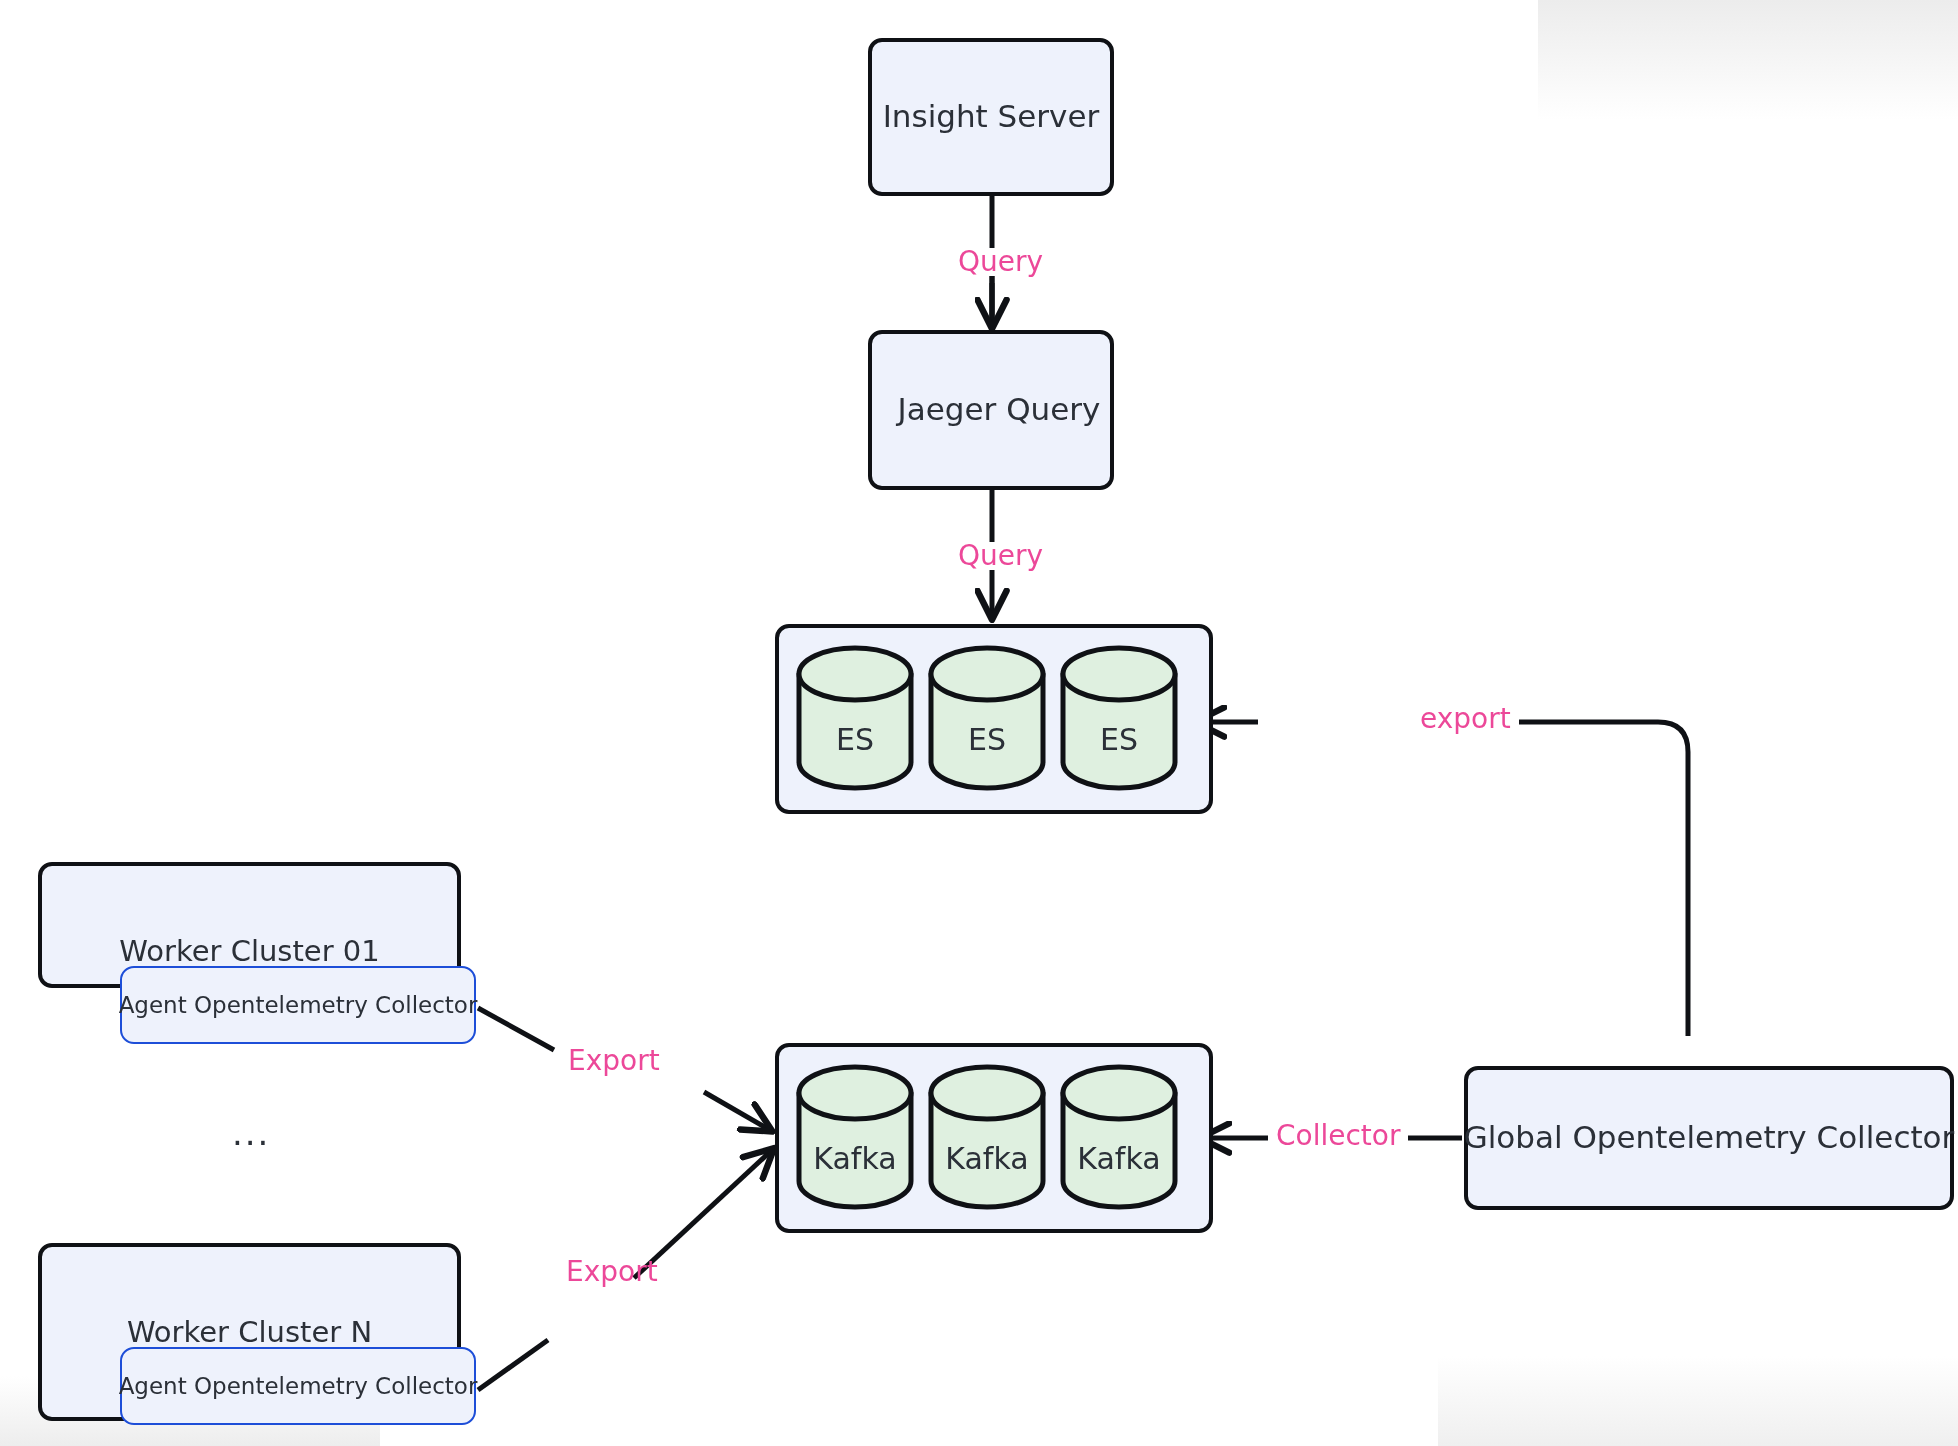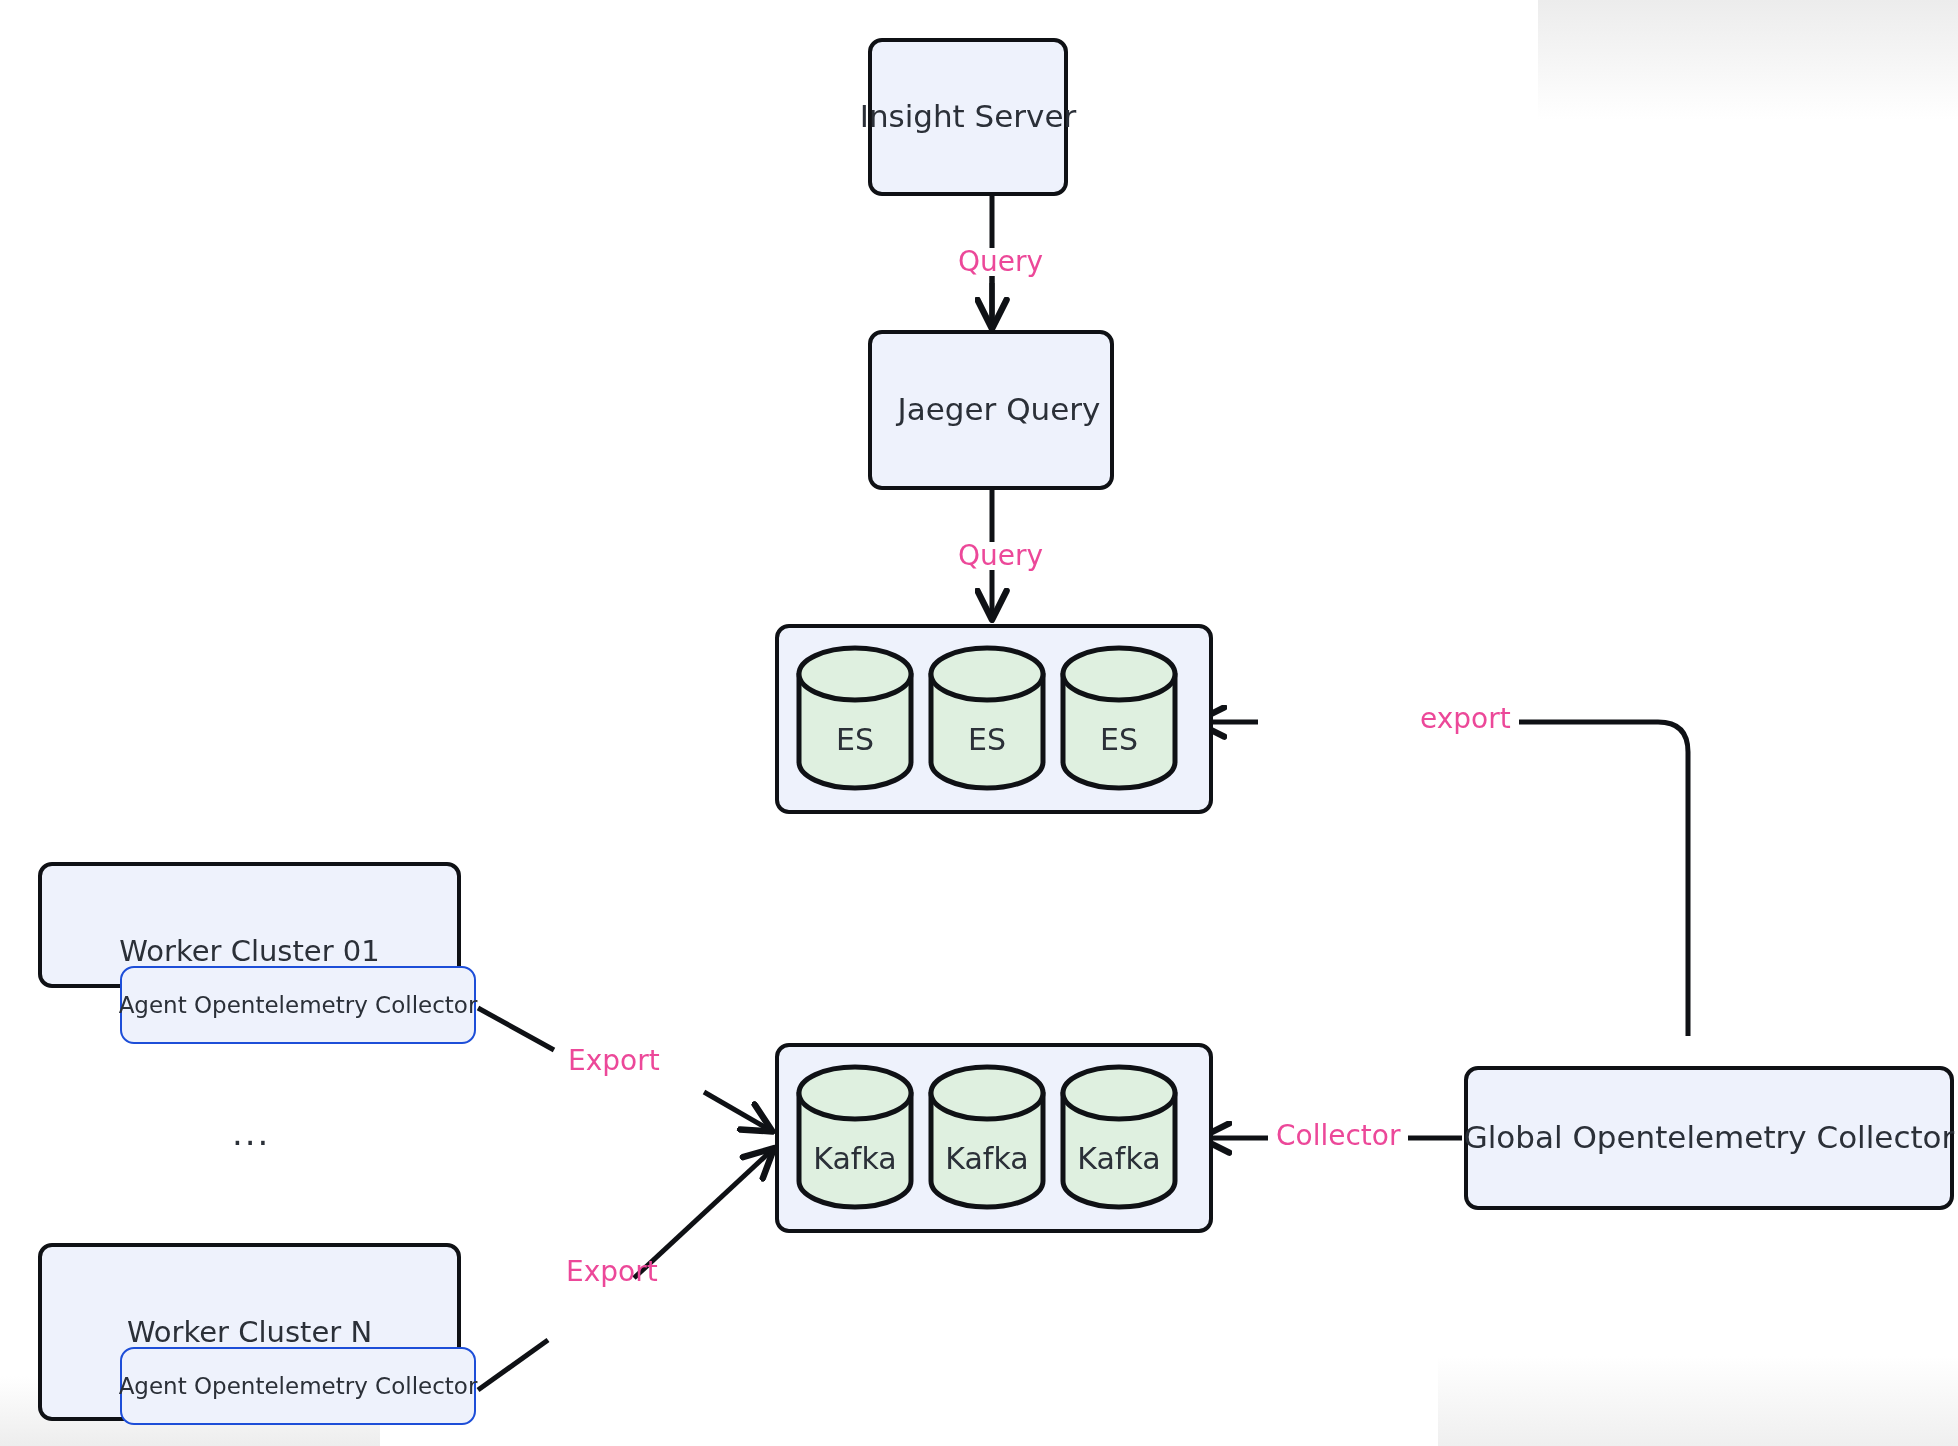--- a/index.html
+++ b/index.html
@@ -170,21 +170,21 @@
     <path d="M 1462 1138 L 1388 1138" fill="none" stroke="#0f1115" stroke-width="5"></path>
     <path d="M 1268 1138 L 1203 1138" fill="none" stroke="#0f1115" stroke-width="5" marker-end="url(#arrowhead)"></path>
 
     <path d="M 478 1008 L 554 1050" fill="none" stroke="#0f1115" stroke-width="5"></path>
     <path d="M 704 1092 L 770 1130" fill="none" stroke="#0f1115" stroke-width="5" marker-end="url(#arrowhead)"></path>
 
     <path d="M 478 1390 L 548 1340" fill="none" stroke="#0f1115" stroke-width="5"></path>
     <path d="M 634 1278 L 772 1150" fill="none" stroke="#0f1115" stroke-width="5" marker-end="url(#arrowhead)"></path>
   </svg>
 
-  <div class="node" style="left:868px; top:38px; width:200px; height:158px;">
+  <div class="node" style="left:868px; top:38px; width:246px; height:158px;">
     <span class="node-label" style="font-size:31px;">Insight Server</span>
   </div>
 
   <div class="edge-label" style="left:950px; top:248px;">Query</div>
 
   <div class="node" style="left:868px; top:330px; width:246px; height:160px;">
     <span class="node-label" style="font-size:31px;margin-left:16px;">Jaeger Query</span>
   </div>
 
   <div class="edge-label" style="left:950px; top:542px;">Query</div>

